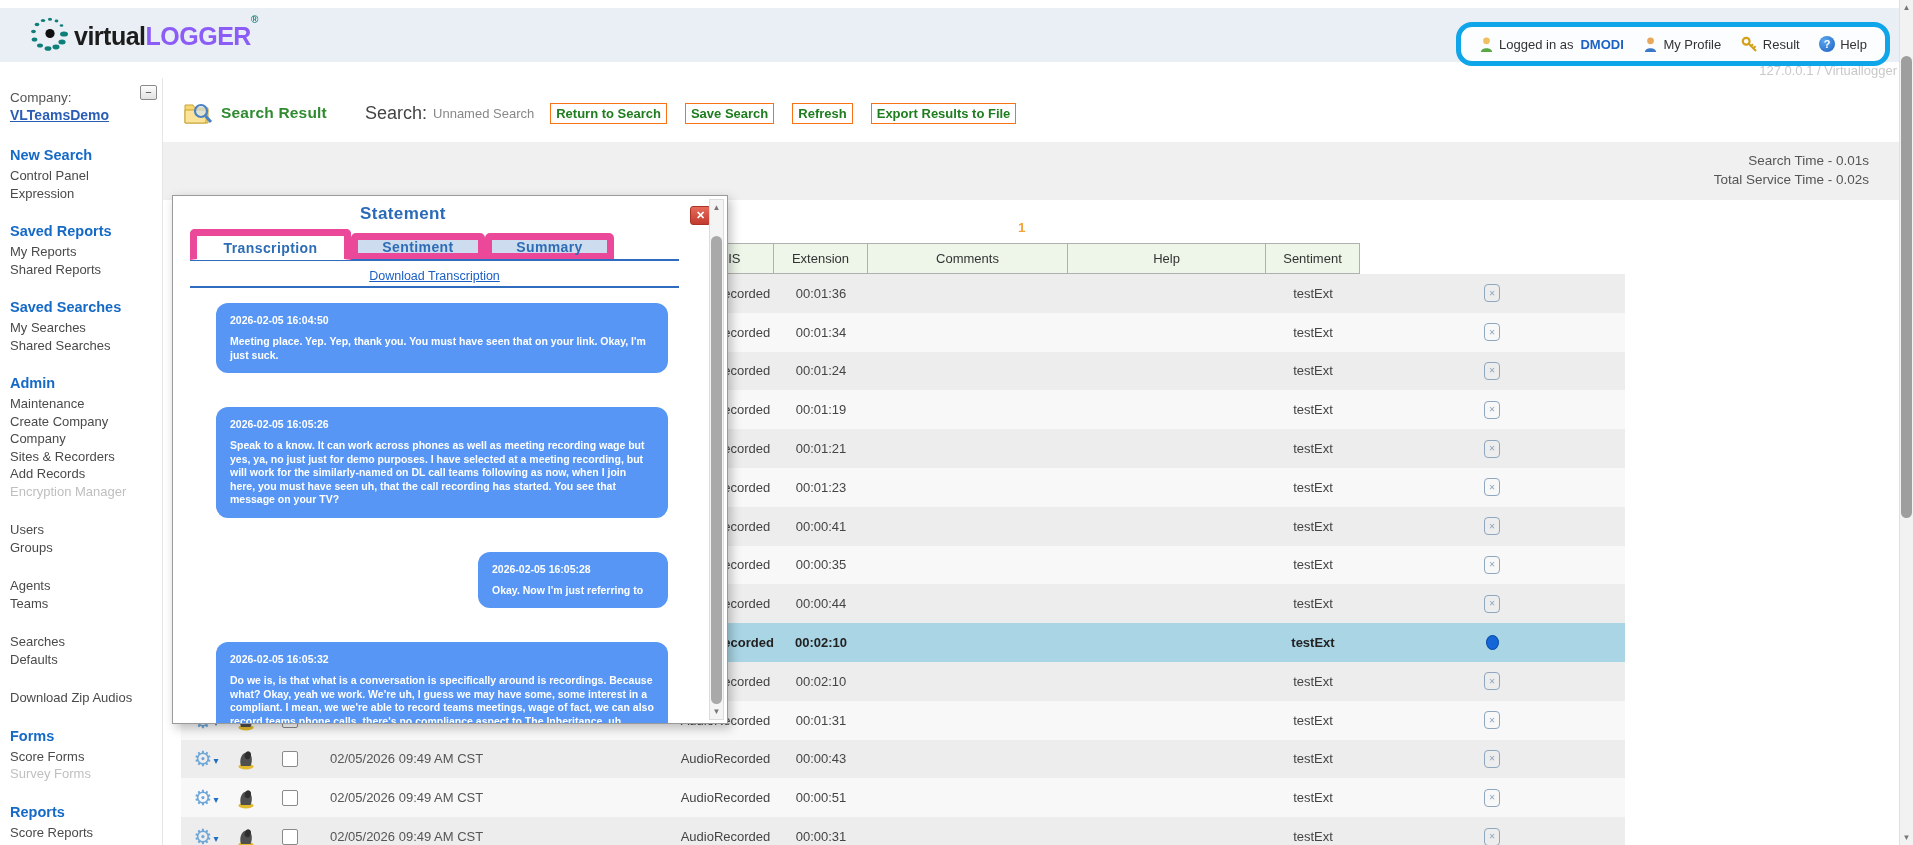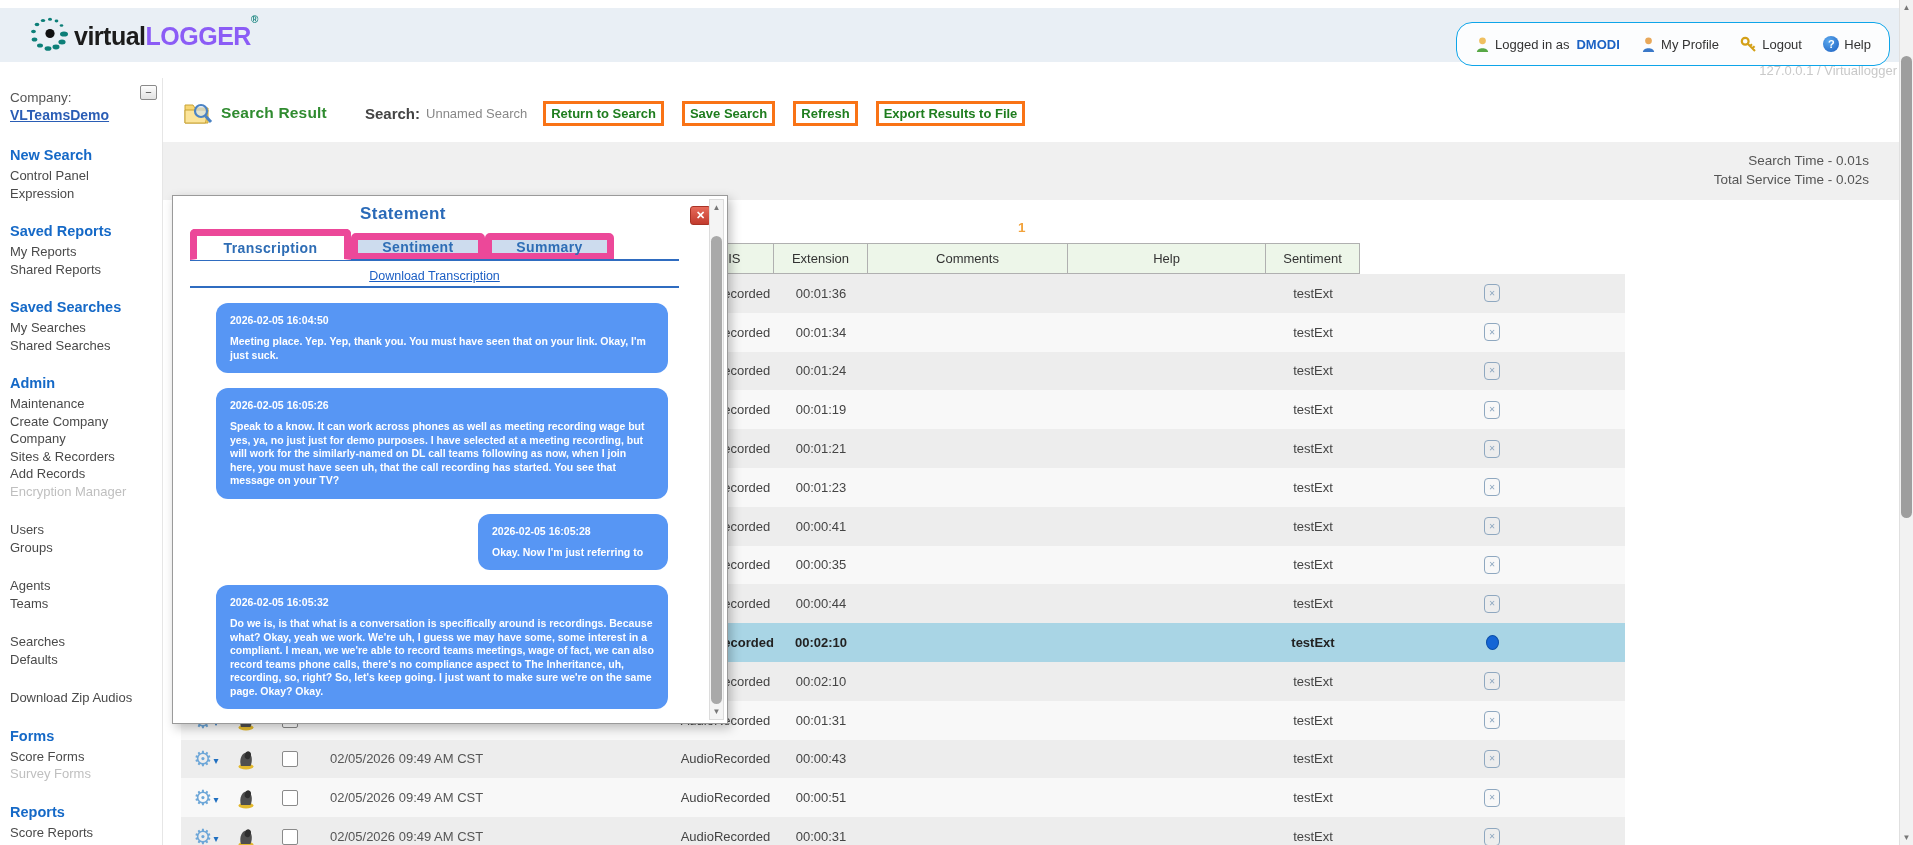--- a/index.html
+++ b/index.html
@@ -9,21 +9,21 @@
   }
   
   .hdr{position:absolute;left:0;top:8px;width:100%;height:54px;background:#e9eff5;}
   .logo{position:absolute;left:28px;top:8px;display:flex;align-items:flex-start;cursor:pointer;}
   .logo-text{font-size:25px;font-weight:bold;letter-spacing:-0.5px;line-height:40px;}
   .lv{color:#1c1c1c;}
   .ll{color:#8b5cf6;}
   .reg{color:#0d7f78;font-size:10px;font-weight:bold;margin-top:-2px;}
   .user-panel{
     position:absolute;left:1456px;top:14px;width:434px;height:44px;box-sizing:border-box;
-    background:#fcfdfe;border:1px solid #0ea5e9;border-radius:16px;
+    background:#fcfdfe;border:5px solid #0ea5e9;border-radius:16px;
     display:flex;align-items:center;padding:0 18px;justify-content:space-between;
   }
   .up-item{display:flex;align-items:center;gap:5px;font-size:13px;color:#333;cursor:pointer;white-space:nowrap;}
   .up-user{color:#1b62c4;font-weight:bold;margin-left:2px;}
   .help-ic{width:16px;height:16px;border-radius:50%;background:radial-gradient(circle at 35% 30%,#5aa8ee,#1c5fc0);color:#fff;
     font-size:11px;font-weight:bold;display:flex;align-items:center;justify-content:center;}
   .server-info{position:absolute;top:63px;right:16px;color:#c9c9c9;font-size:13px;}
 
   
   .sidebar{position:absolute;left:0;top:78px;width:163px;height:767px;box-sizing:border-box;
@@ -38,23 +38,23 @@
   .side-item.disabled{color:#bfbfbf;cursor:default;}
   .collapse-btn{position:absolute;left:140px;top:85px;width:17px;height:15px;box-sizing:border-box;
     border:1px solid #8a8a8a;border-radius:2px;background:linear-gradient(#fdfdfd,#e2e2e2);
     font-size:11px;line-height:12px;text-align:center;color:#444;cursor:pointer;z-index:5;}
 
   
   .title-row{position:absolute;left:163px;top:84px;right:14px;height:58px;background:#fff;
     display:flex;align-items:center;}
   .sr-icon{margin-left:20px;width:30px;height:26px;}
   .sr-title{color:#2f8b2f;font-weight:bold;font-size:15.5px;margin-left:8px;letter-spacing:.2px;text-align:right;}
-  .search-label{font-weight:bold;color:#444;font-size:15px;margin-left:38px;}
+  .search-label{font-weight:normal;color:#444;font-size:18px;margin-left:38px;}
   .search-name{color:#888;font-size:13px;margin-left:6px;}
-  .gbtn{display:inline-block;border:3px solid #f97316;color:#1e7d1e;font-weight:bold;font-size:13px;
+  .gbtn{display:inline-block;border:1px solid #f97316;color:#1e7d1e;font-weight:bold;font-size:13px;
     padding:2px 5px;background:#fff;cursor:pointer;margin-left:18px;white-space:nowrap;}
   .gbtn:first-of-type{margin-left:16px;}
   .stats-band{position:absolute;left:163px;top:142px;right:14px;height:58px;background:#f0f0f0;
     box-sizing:border-box;text-align:right;padding:9px 30px 0 0;color:#555;font-size:13.5px;line-height:19px;}
   .pagination{position:absolute;left:1018px;top:220px;color:#f2a33c;font-weight:bold;font-size:13.5px;cursor:pointer;}
 
   
   .grid{position:absolute;left:181px;top:243px;width:1444px;}
   .grid-cols{display:grid;grid-template-columns:44px 42px 46px 364px 97px 94px 200px 198px 94px 100px 64px 101px;}
   .hcell{background:#edf6e9;border:1px solid #b0b0b0;margin-left:-1px;height:31px;box-sizing:border-box;
@@ -89,21 +89,21 @@
   .dtab:nth-child(1){width:161px;}
   .dtab:nth-child(2){width:134px;}
   .dtab:nth-child(3){width:129px;}
   .dtab.active{background:#fff;height:31px;border-bottom:1px solid #fff;z-index:2;}
   .dhr{position:absolute;left:17px;width:489px;border-top:2px solid #2f6cc0;}
   .hr1{top:63px;}
   .hr2{top:90px;}
   .dlg-link-wrap{position:absolute;left:17px;top:70px;width:489px;text-align:center;}
   .dlg-link{color:#1b5ec4;text-decoration:underline;font-size:12.5px;cursor:pointer;}
   .msgs{position:absolute;left:43px;top:98px;width:452px;bottom:0;overflow:hidden;}
-  .bbl{background:#5796f4;border-radius:12px;color:#fff;padding:11px 14px;margin-bottom:15px;
+  .bbl{background:#5796f4;border-radius:12px;color:#fff;padding:11px 14px;margin-bottom:34px;
     box-sizing:border-box;font-weight:bold;}
   .bbl:first-child{margin-top:9px;}
   .bbl .ts{font-size:10.5px;}
   .bbl .tx{font-size:10.5px;line-height:13.5px;margin-top:9px;}
   .bbl.right{margin-left:auto;width:fit-content;max-width:340px;min-width:190px;}
   .dlg-sb{position:absolute;right:3px;top:3px;bottom:3px;width:15px;box-sizing:border-box;
     background:#f4f4f4;border:1px solid #dcdcdc;}
   .sb-arrow{position:absolute;left:0;right:0;height:15px;display:flex;align-items:center;justify-content:center;
     font-size:8px;color:#777;cursor:pointer;}
   .sb-up{top:0;}
@@ -153,21 +153,21 @@
           <circle cx="8" cy="5" r="3.6" fill="#e8a85a"></circle>
           <path d="M2 17 c0-5.5 12-5.5 12 0 z" fill="#3a78c8"></path>
         </svg>
       <span>My Profile</span>
     </div>
     <div class="up-item">
       <svg width="17" height="17" viewBox="0 0 17 17">
           <circle cx="5.2" cy="5.2" r="3.4" fill="none" stroke="#d4a017" stroke-width="2.2"></circle>
           <path d="M8 8 L15 15 M12.2 12.2 l2.4-2 M10 10 l2-1.8" stroke="#d4a017" stroke-width="2.1" fill="none"></path>
         </svg>
-      <span>Logout</span>
+      <span>Result</span>
     </div>
     <div class="up-item">
       <span class="help-ic">?</span>
       <span>Help</span>
     </div>
   </div>
 </div>
 <div class="server-info">127.0.0.1 / Virtuallogger</div>
 
 <div class="collapse-btn">−</div>

